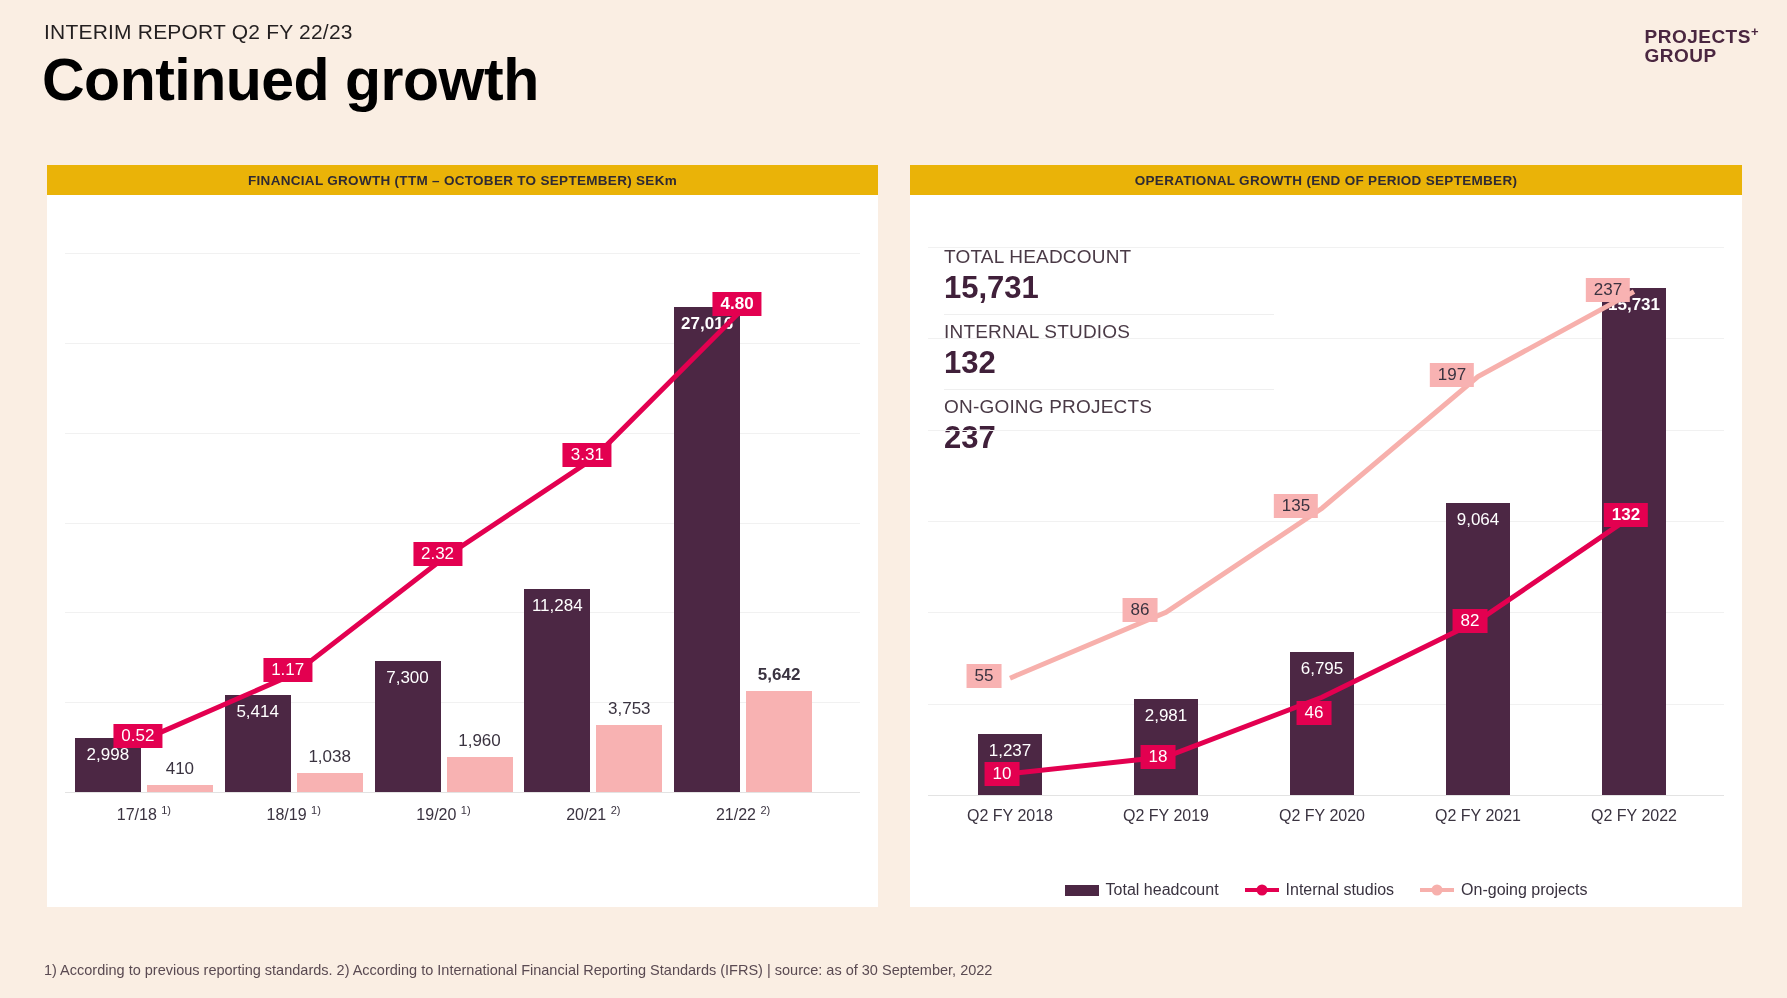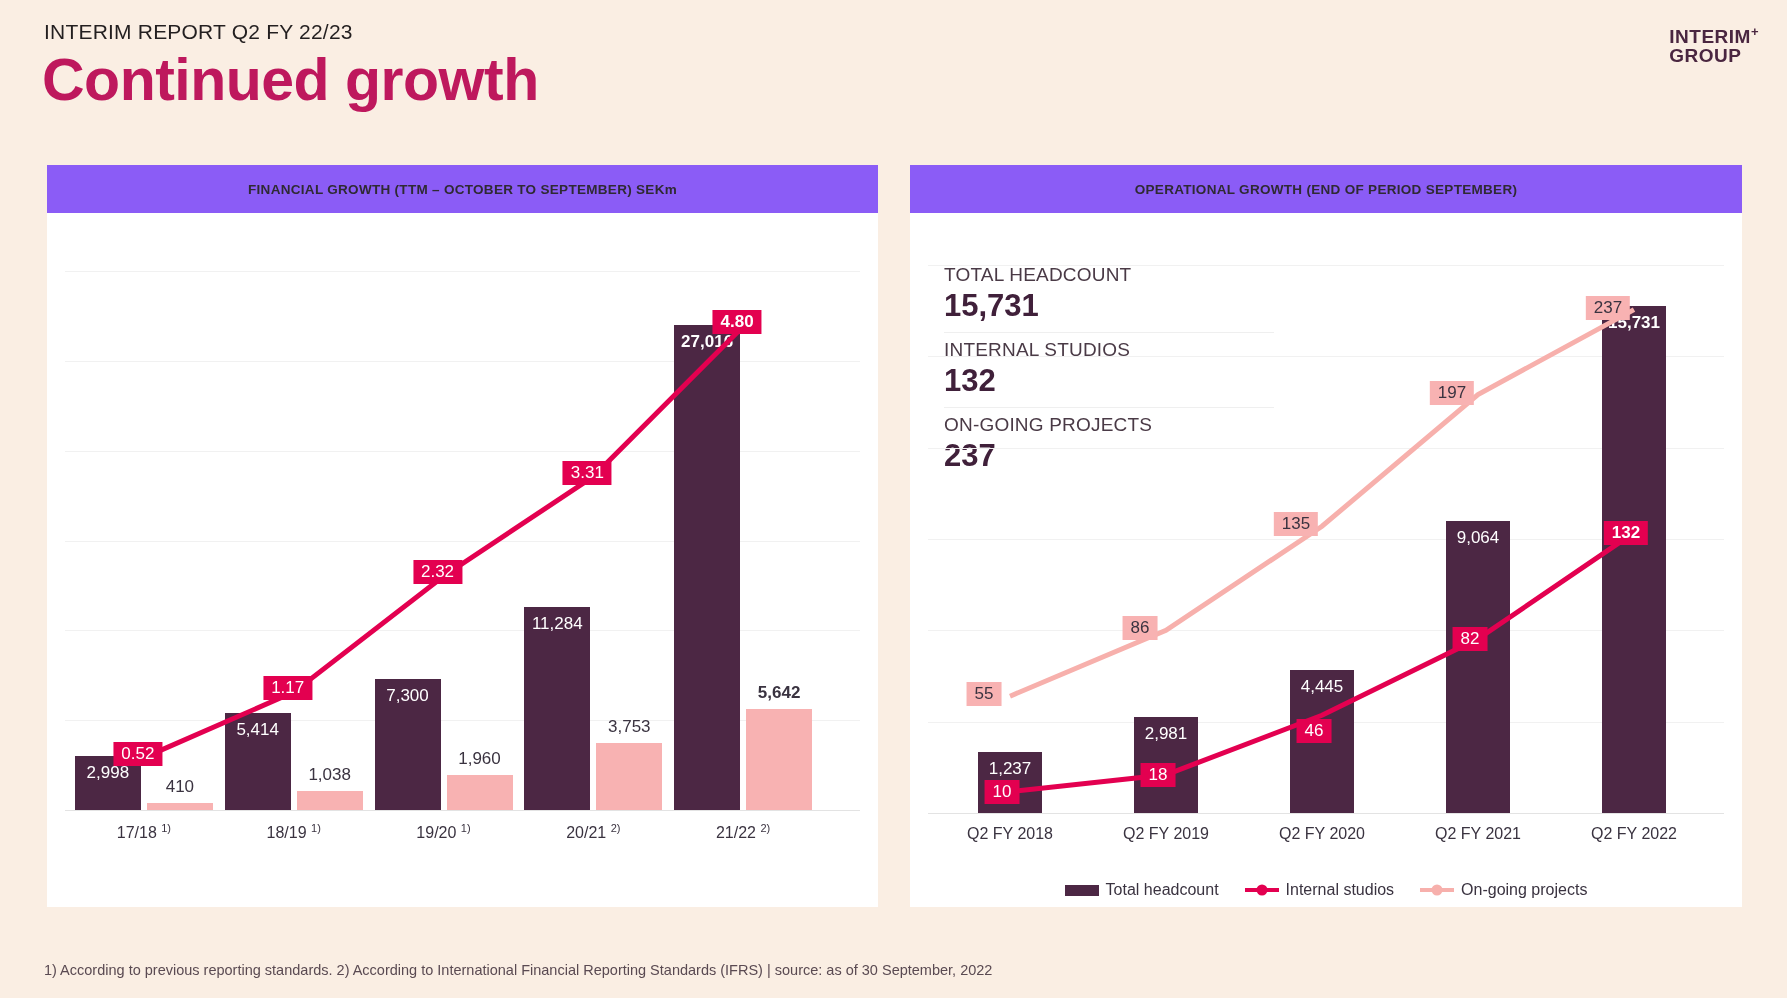--- a/index.html
+++ b/index.html
@@ -11,36 +11,36 @@
   }
   .page { position: relative; width: 1787px; height: 998px; }
 
   
   .eyebrow {
     position: absolute; left: 44px; top: 20px;
     font-size: 21px; color: #231f20; letter-spacing: .2px;
   }
   .title {
     position: absolute; left: 42px; top: 46px;
-    font-size: 59px; font-weight: bold; color: #be185d; letter-spacing: -.5px;
+    font-size: 59px; font-weight: bold; color: #000000; letter-spacing: -.5px;
   }
   .logo {
     position: absolute; right: 28px; top: 22px;
     text-align: left; color: #4a2640; font-weight: bold;
     font-size: 19px; line-height: 19px; letter-spacing: .5px;
   }
   .logo .plus { font-size: 13px; vertical-align: super; }
 
   
   .panel { position: absolute; background: #fff; }
   .panel-head {
-    background: #8b5cf6; color: #2f2a33;
+    background: #eab308; color: #2f2a33;
     font-size: 13.5px; font-weight: bold; letter-spacing: .3px;
     display: flex; align-items: center; justify-content: center;
-    height: 48px; width: 100%;
+    height: 30px; width: 100%;
   }
   #panel-left  { left: 47px;  top: 165px; width: 831px; height: 742px; }
   #panel-right { left: 910px; top: 165px; width: 832px; height: 742px; }
   .plot { position: relative; width: 100%; height: 672px; background: #fff; }
 
   .grid-line {
     position: absolute; left: 18px; right: 18px; height: 1px;
     background: #f1f1f1;
   }
   .axis-line {
@@ -113,21 +113,21 @@
 </style>
 </head>
 <body>
 
 <div class="page">
 
   <div class="eyebrow">INTERIM REPORT Q2 FY 22/23</div>
   <div class="title">Continued growth</div>
 
   <div class="logo">
-    <span>INTERIM</span><span class="plus">+</span><br>
+    <span>PROJECTS</span><span class="plus">+</span><br>
     <span>GROUP</span>
   </div>
 
   <div class="panel" id="panel-left">
     <div class="panel-head">FINANCIAL GROWTH (TTM – OCTOBER TO SEPTEMBER) SEKm</div>
     <div class="plot" id="plot-left">
         <div class="axis-line" style="top: 597px;"></div>
         <div class="grid-line" style="top: 507.167px;"></div>
         <div class="grid-line" style="top: 417.333px;"></div>
         <div class="grid-line" style="top: 327.5px;"></div>
@@ -192,21 +192,21 @@
         <div class="grid-line" style="top: 417.333px;"></div>
         <div class="grid-line" style="top: 326px;"></div>
         <div class="grid-line" style="top: 234.667px;"></div>
         <div class="grid-line" style="top: 143.333px;"></div>
         <div class="grid-line" style="top: 52px;"></div>
         <div class="bar dark" style="left: 68px; width: 64px; height: 61.3115px; bottom: 72px;"></div>
         <div class="bar-label inside" style="left: 40px; top: 545.688px;">1,237</div>
         <div class="bar dark" style="left: 224px; width: 64px; height: 96.0934px; bottom: 72px;"></div>
         <div class="bar-label inside" style="left: 196px; top: 510.907px;">2,981</div>
         <div class="bar dark" style="left: 380px; width: 64px; height: 143.286px; bottom: 72px;"></div>
-        <div class="bar-label inside" style="left: 352px; top: 463.714px;">4,445</div>
+        <div class="bar-label inside" style="left: 352px; top: 463.714px;">6,795</div>
         <div class="bar dark" style="left: 536px; width: 64px; height: 292.181px; bottom: 72px;"></div>
         <div class="bar-label inside" style="left: 508px; top: 314.819px;">9,064</div>
         <div class="bar dark" style="left: 692px; width: 64px; height: 507.093px; bottom: 72px;"></div>
         <div class="bar-label inside bold" style="left: 664px; top: 99.9066px;">15,731</div>
         <svg class="series-svg" viewBox="0 0 832 672">
           <polyline points="100,578.7596899224807 256,561.7674418604652 412,502.29457364341084 568,425.82945736434107 724,319.62790697674416" fill="none" stroke="#e30050" stroke-width="5"></polyline>
           <polyline points="100,483.1782945736434 256,417.33333333333337 412,313.25581395348837 568,181.5658914728682 724,96.60465116279073" fill="none" stroke="#f7b0ac" stroke-width="5"></polyline>
         </svg>
         <div class="pt-label crimson" style="left: 92px; top: 578.76px;">10</div>
         <div class="pt-label crimson" style="left: 248px; top: 561.767px;">18</div>

